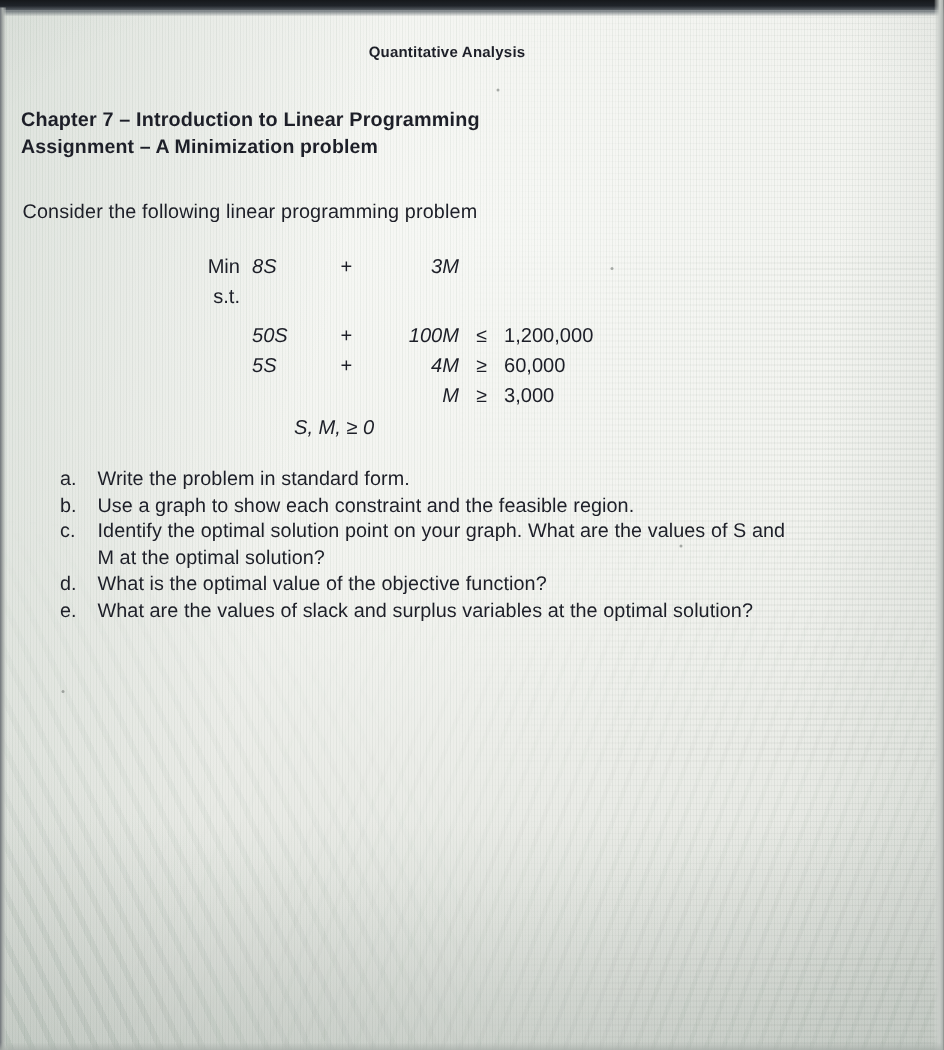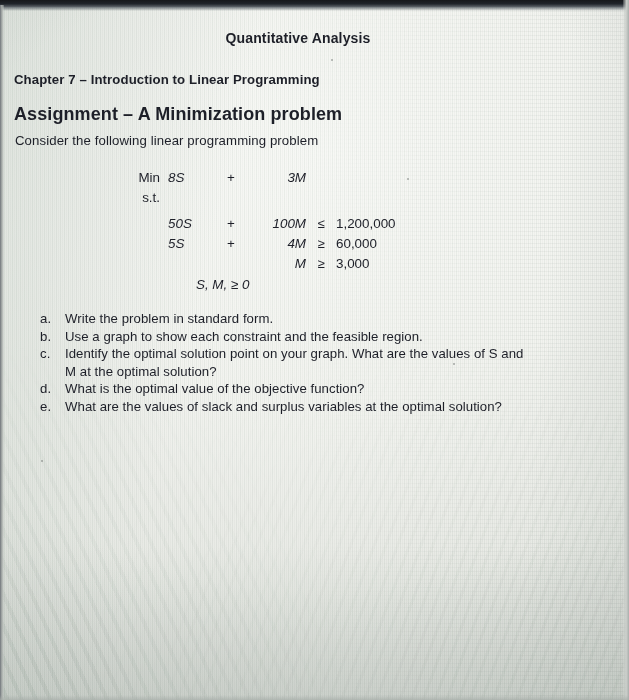--- a/index.html
+++ b/index.html
@@ -125,28 +125,28 @@
     position: absolute;
     inset: 0;
   }
   .txt { position: absolute; white-space: pre; }
 
   #doc-title {
     top: 30px;
     left: 0;
     width: 629px;
     text-align: center;
-    font-size: 14px;
+    font-size: 10px;
     font-weight: bold;
     letter-spacing: 0.15px;
     text-indent: -33px;
   }
 
   #chapter-heading { top: 72px; left: 14px; font-size: 13.2px; font-weight: bold; letter-spacing: 0.1px; }
-  #assignment-heading { top: 90px; left: 14px; font-size: 18px; font-weight: bold; letter-spacing: 0.1px; margin-top: 14px; }
+  #assignment-heading { top: 90px; left: 14px; font-size: 13px; font-weight: bold; letter-spacing: 0.1px; }
 
   #intro-line { top: 133px; left: 15px; font-size: 13.2px; letter-spacing: 0.1px; }
 
   
   .math {
     position: absolute;
     top: 170px;
     left: 0;
     width: 629px;
     font-size: 13.4px;

